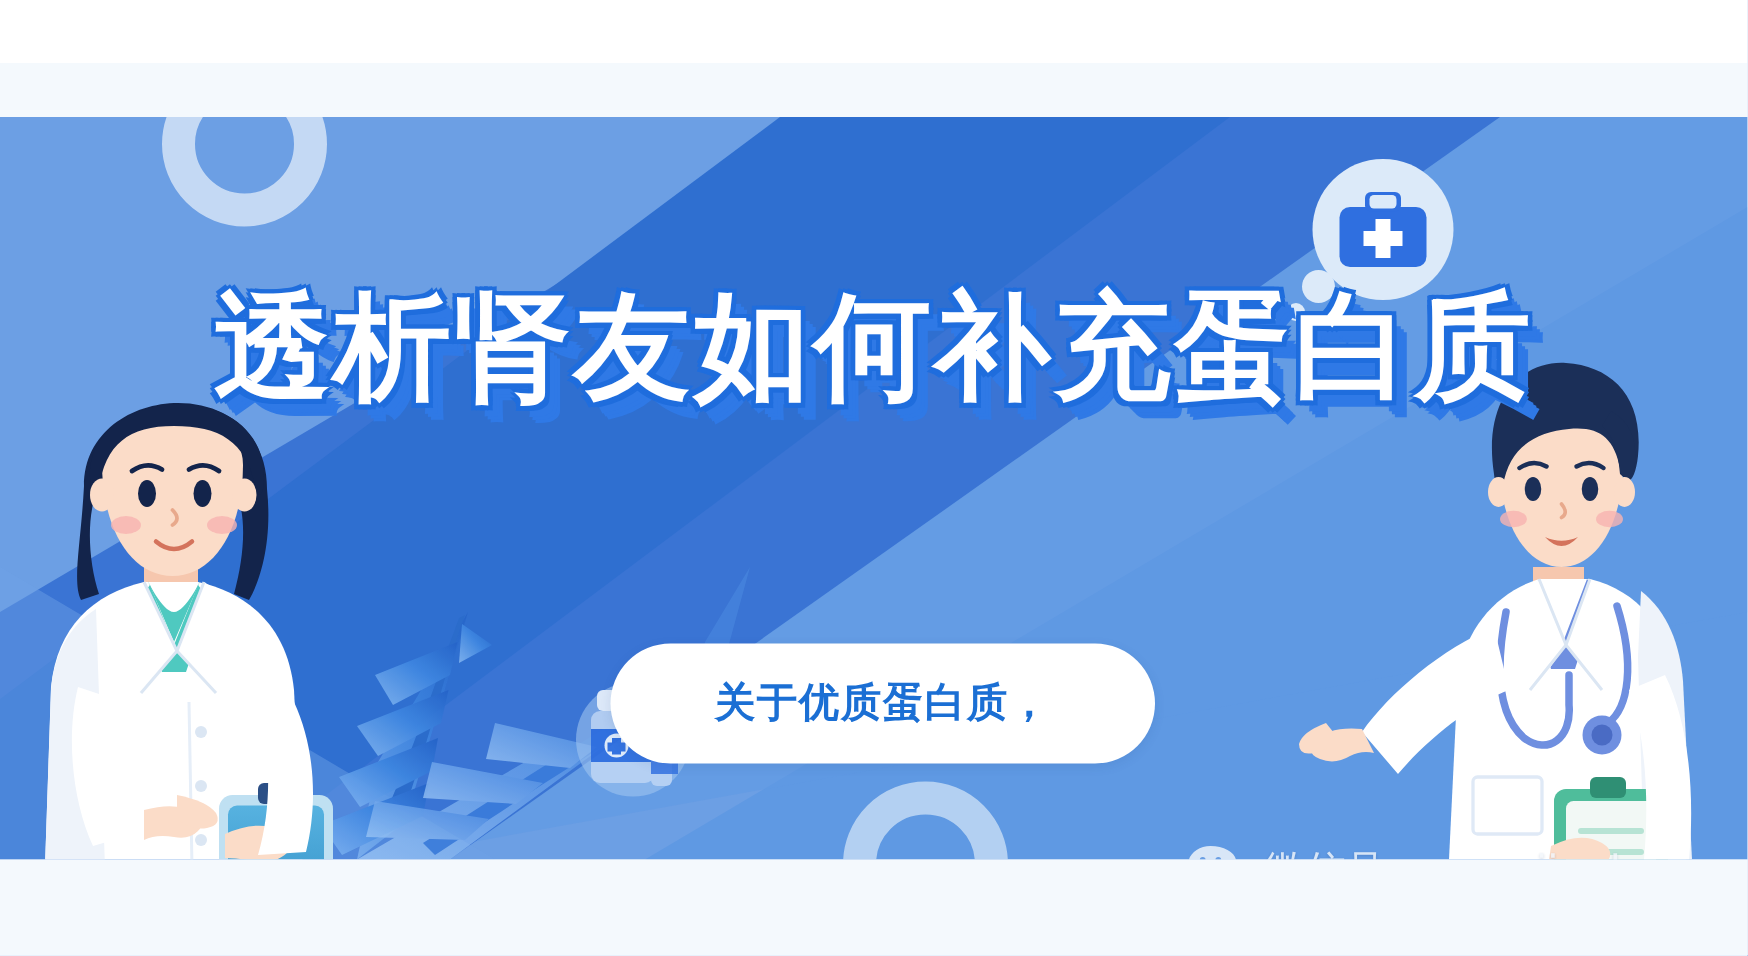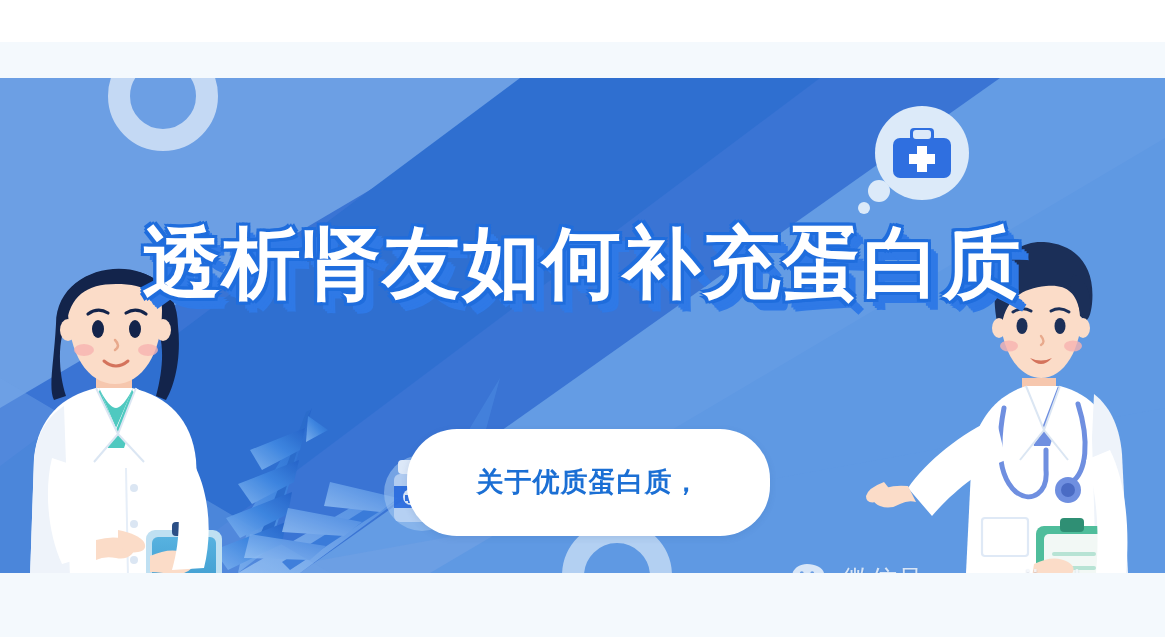--- a/index.html
+++ b/index.html
@@ -17,37 +17,37 @@
 
   
   .banner{
     position:absolute;left:0;top:78px;width:1165px;height:495px;
     overflow:hidden;background:#639ae2;
   }
   .banner-svg{position:absolute;left:0;top:0;width:1165px;height:495px;display:block;}
 
   
   .title-wrap{
-    position:absolute;left:0;top:145px;width:1165px;text-align:center;
+    position:absolute;left:0;top:114px;width:1165px;text-align:center;
     pointer-events:none;
   }
   .title{
     display:inline-block;
     font-family:"DejaVu Sans","Liberation Sans",sans-serif;
     font-size:78px;font-weight:bold;letter-spacing:2px;
     color:#ffffff;line-height:1.05;white-space:nowrap;
     text-shadow:
       3px 0 0 #1f6ddd, -3px 0 0 #1f6ddd, 0 3px 0 #1f6ddd, 0 -3px 0 #1f6ddd,
       3px 3px 0 #1f6ddd, -3px 3px 0 #1f6ddd, 3px -3px 0 #1f6ddd, -3px -3px 0 #1f6ddd,
       6px 7px 0 #2f79e6, 8px 9px 0 #2f79e6, 10px 11px 0 #2f79e6;
   }
 
   
   .pill{
-    position:absolute;left:407px;top:351px;width:363px;height:107px;
+    position:absolute;left:407px;top:351px;width:363px;height:80px;
     background:#ffffff;border-radius:50px;
     display:flex;flex-direction:column;align-items:center;justify-content:center;
     box-shadow:0 2px 7px rgba(30,70,140,.12);
   }
   .pill-line{
     font-family:"DejaVu Sans","Liberation Sans",sans-serif;
     font-size:27px;font-weight:bold;color:#1b6fd4;line-height:1.42;
     letter-spacing:1px;white-space:nowrap;
   }
 

